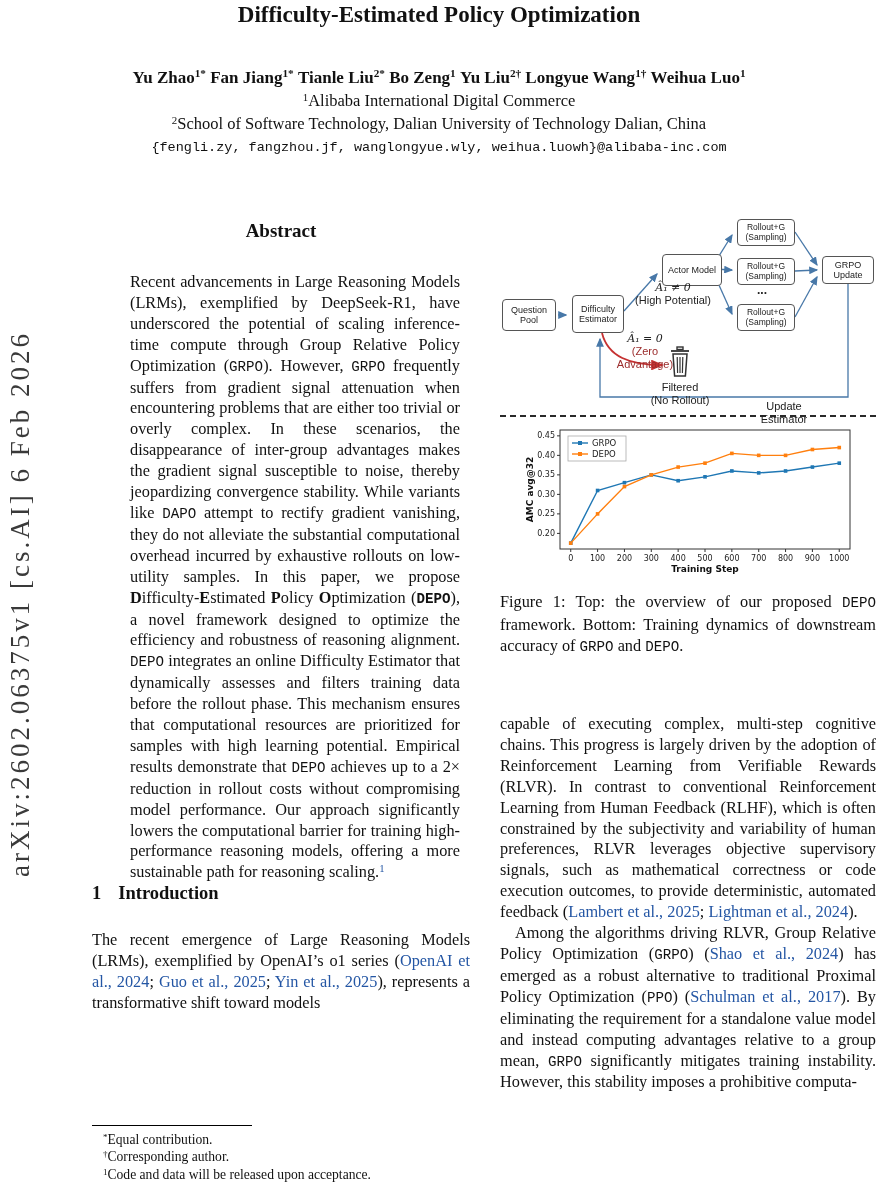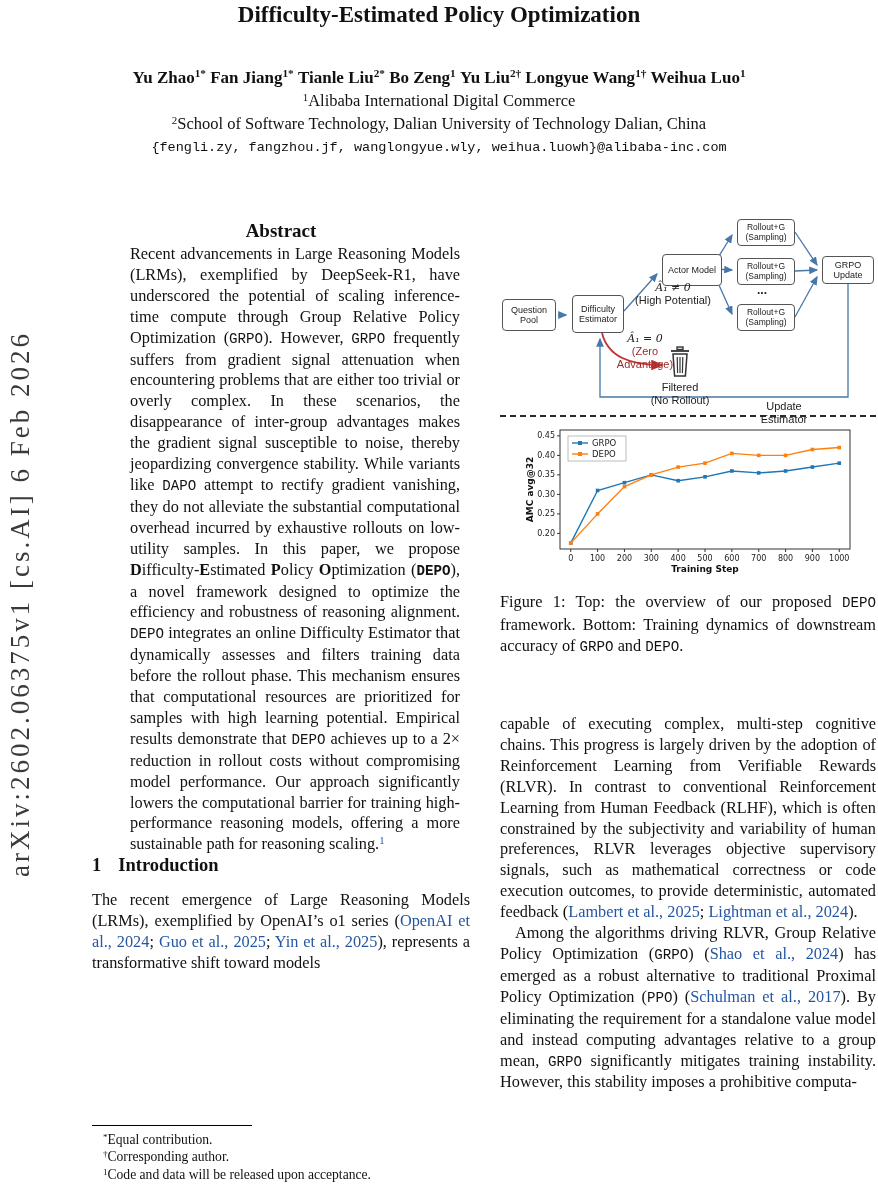--- a/index.html
+++ b/index.html
@@ -15,25 +15,25 @@
   .title{font-size:23px;font-weight:bold;padding-top:2px}
   .authors{font-size:17px;margin-top:40px}
   .affil{font-size:16.5px;margin-top:3px}
   .email{font-family:"Liberation Mono","DejaVu Sans Mono",monospace;font-size:13.5px;margin-top:6px}
 
   .main{display:flex;margin:60px 0 0 92px}
   .col-left{width:378px;height:972px;display:flex;flex-direction:column}
   .col-right{width:376px;margin-left:30px}
 
   .abs-heading{text-align:center;font-size:19px;font-weight:bold;margin-top:5px}
-  .abs-body{font-size:16.3px;line-height:20.9px;text-align:justify;margin-top:2px;padding-left:38px;padding-right:10px}
+  .abs-body{font-size:16.3px;line-height:20.9px;text-align:justify;margin-top:30px;padding-left:38px;padding-right:10px}
   .sec-heading{font-size:18.5px;font-weight:bold;}
   .sec-num{margin-right:17px}
   .body-par{font-size:16.3px;line-height:20.9px;text-align:justify}
-  .col-left .body-par{margin-top:14px}
+  .col-left .body-par{margin-top:26px}
   .indent{text-indent:15px}
 
   .footnotes{margin-top:auto;font-size:13.6px;line-height:17.5px;padding-bottom:4px}
   .fn-rule{width:160px;border-top:1px solid #000;margin-bottom:5px}
   .fn{text-indent:11px}
 
   .tt{font-family:"Liberation Mono","DejaVu Sans Mono",monospace;font-size:0.87em}
   .ttb{font-family:"Liberation Mono","DejaVu Sans Mono",monospace;font-size:0.87em;font-weight:bold}
   .b{font-weight:bold}
   .link{color:#2456a4}

